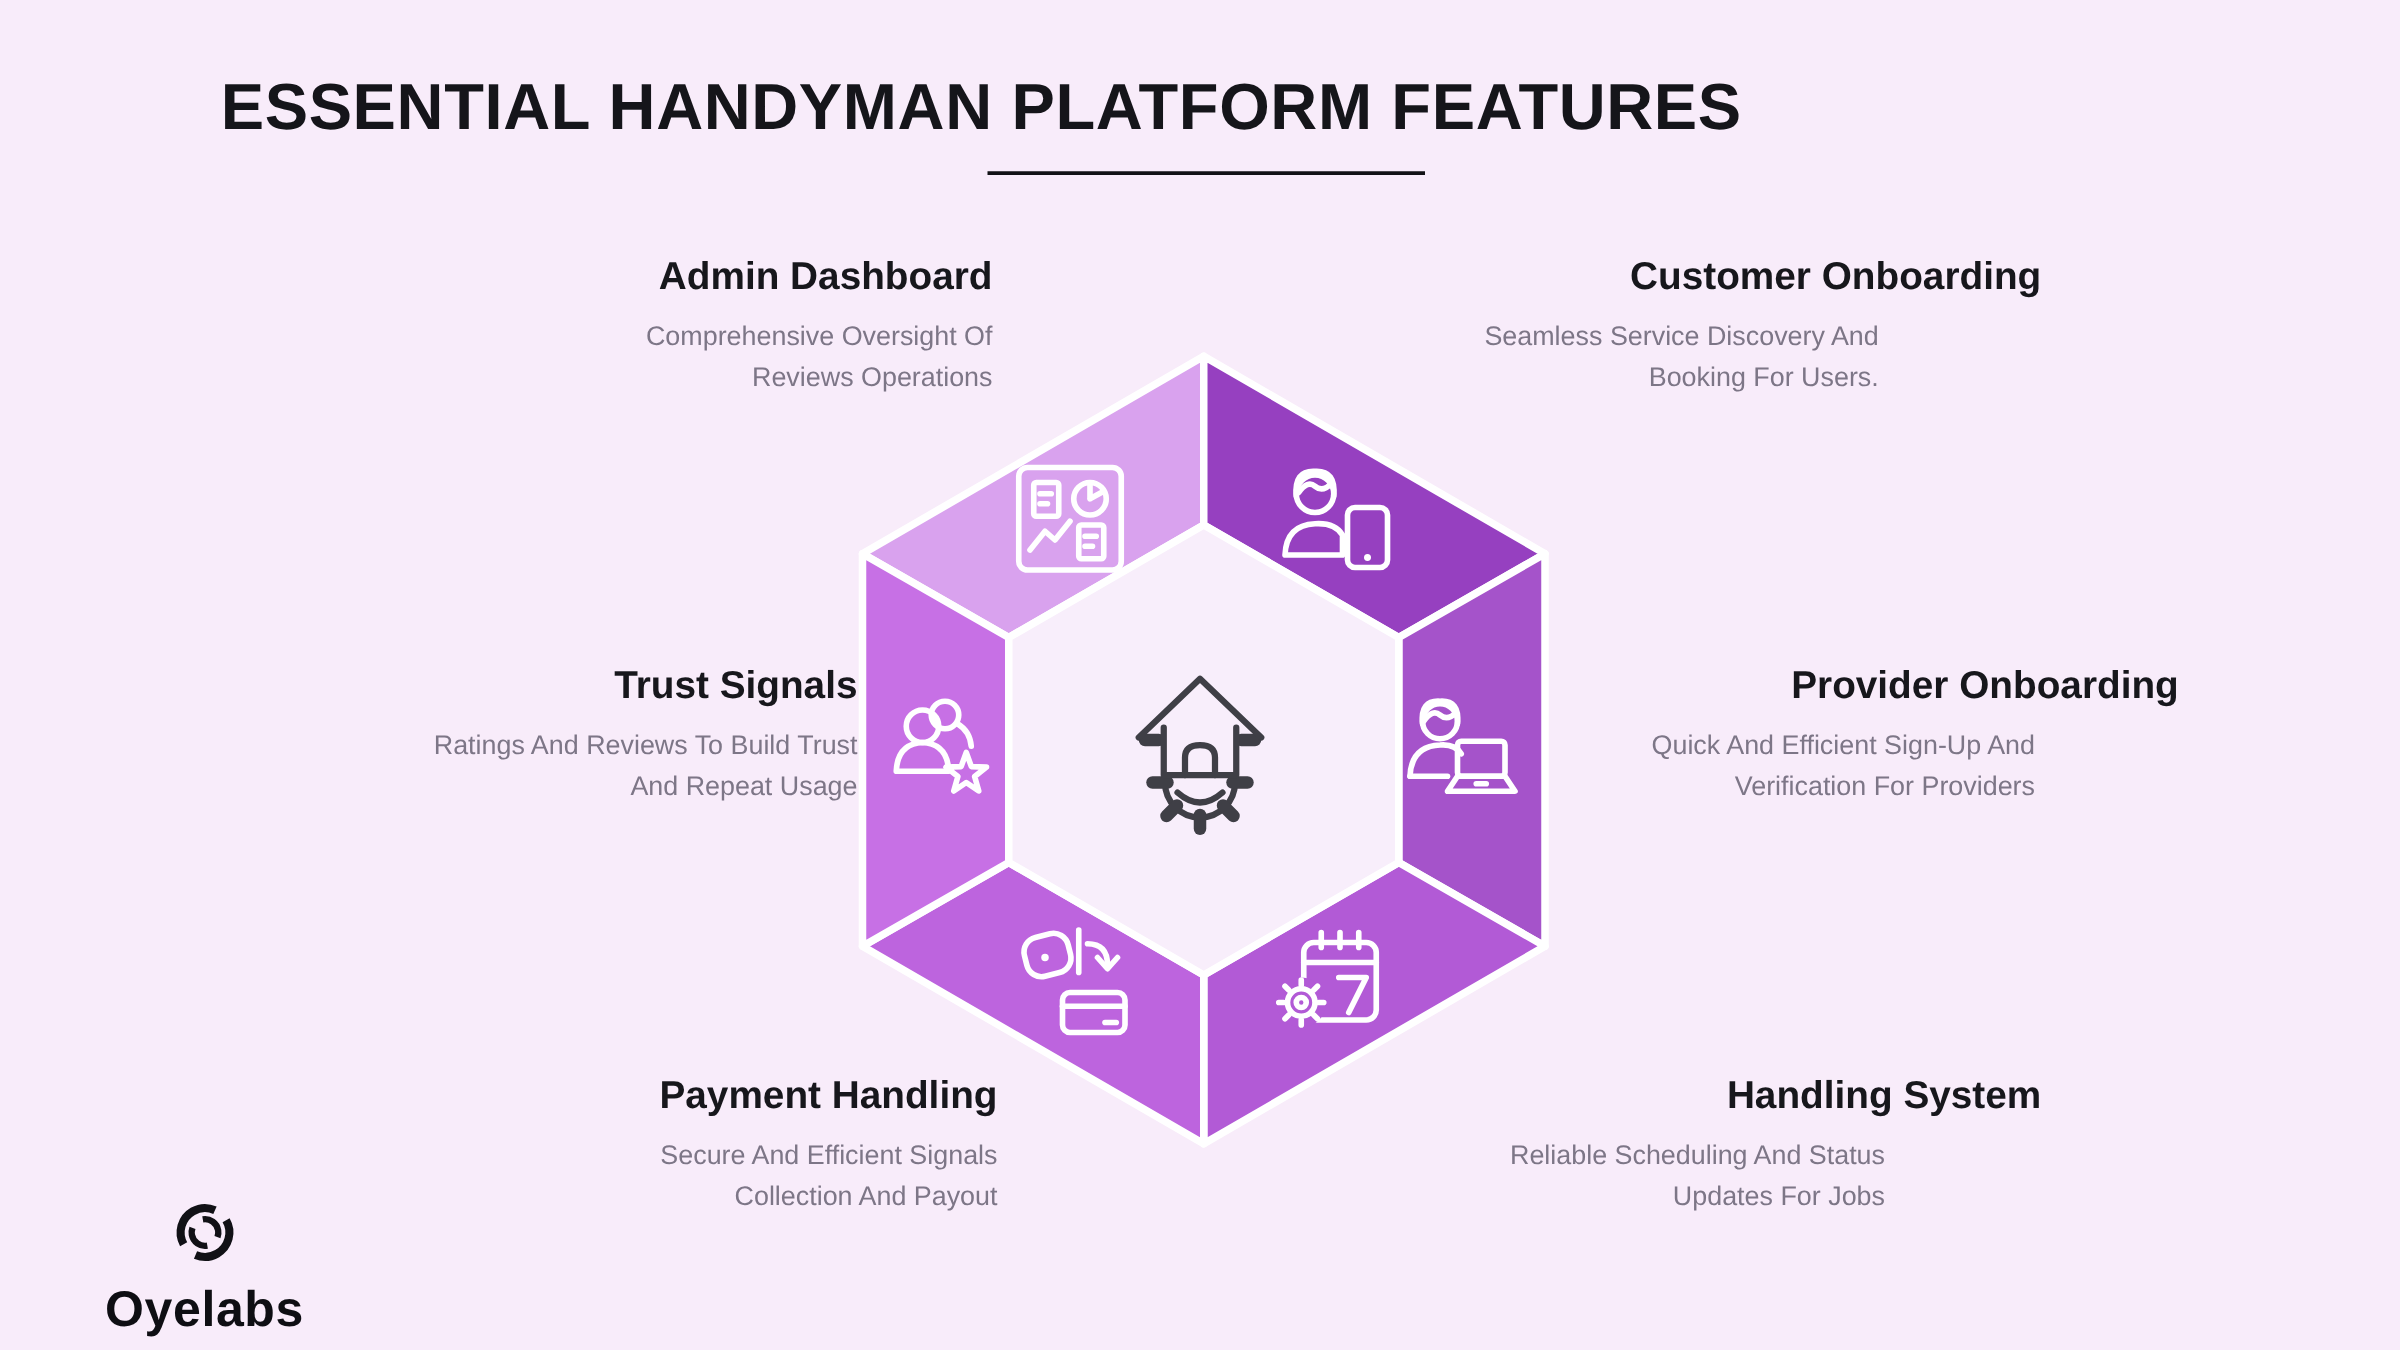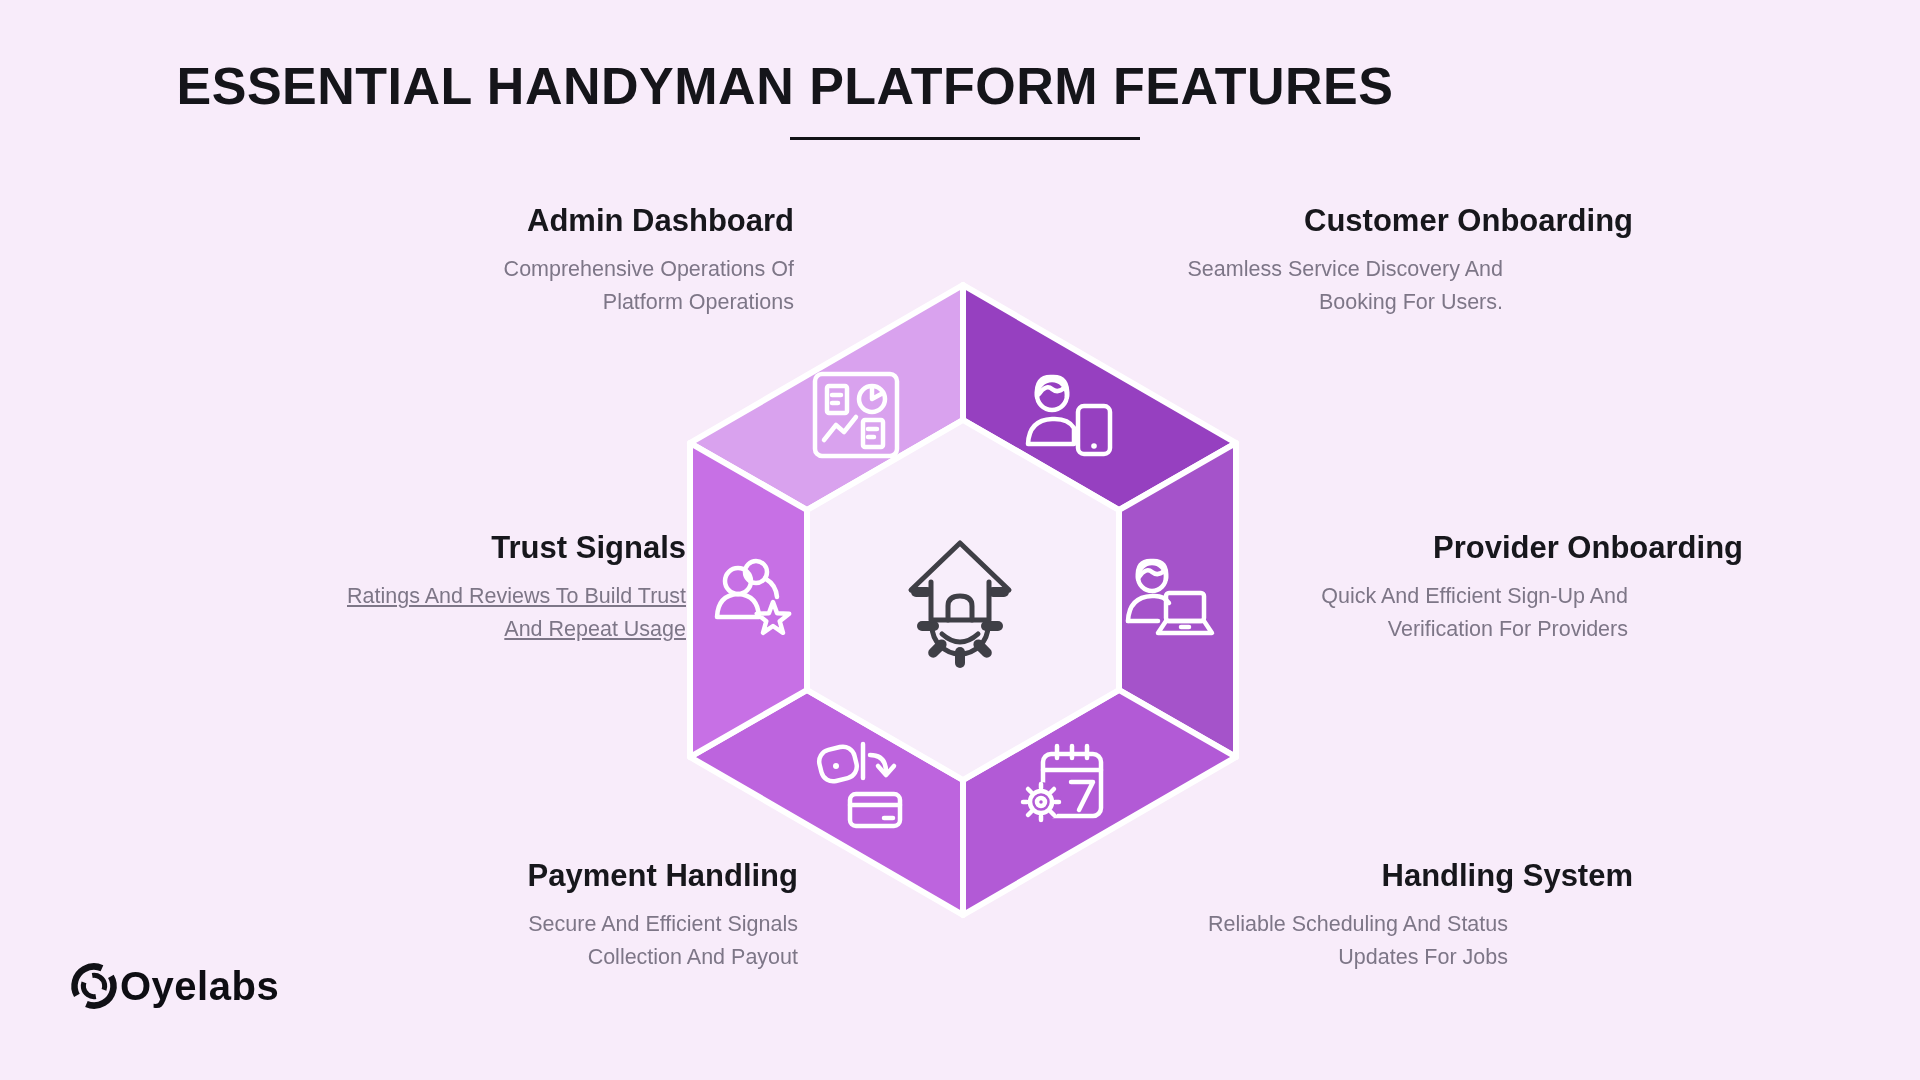--- a/index.html
+++ b/index.html
@@ -17,38 +17,38 @@
   .feature p{margin:0;font-size:21.5px;line-height:33px;color:#7d7687;font-weight:400;}
   .f-right{text-align:right;margin-left:46px;}
   .f-left{text-align:right;}
   .f-right p{margin-left:auto;}
 
   .f-admin   {left:298px; top:203px; width:450px;}
   .f-admin p {width:310px;}
   .f-customer{left:1173px;top:203px; width:460px;}
   .f-customer p{width:330px;}
   .f-trust   {left:190px; top:530px; width:450px;}
-  .f-trust p {width:380px;text-decoration:underline;}
+  .f-trust p {width:380px;}
   .f-provider{left:1283px;top:530px; width:460px;}
   .f-provider p{width:345px;}
   .f-payment {left:302px; top:858px; width:450px;}
   .f-payment p{width:312px;}
   .f-booking {left:1173px;top:858px; width:460px;}
   .f-booking p{width:335px;}
 
   
   .hex-svg{position:absolute;left:0;top:0;}
   .seg{stroke:#ffffff;stroke-width:6;stroke-linejoin:round;}
   .wicon{fill:none;stroke:#ffffff;stroke-width:4.5;stroke-linecap:round;stroke-linejoin:round;}
   .wfill{fill:#ffffff;stroke:none;}
   .cicon{fill:none;stroke:#3f3f46;stroke-width:5;stroke-linecap:round;stroke-linejoin:round;}
   .cicon-thick{fill:none;stroke:#3f3f46;stroke-width:10;stroke-linecap:round;}
 
   
-  .logo{position:absolute;left:68px;top:960px;display:flex;align-items:center;}
+  .logo{position:absolute;left:84px;top:960px;display:flex;align-items:center;gap:14px;flex-direction:column;}
   .logo-text{font-size:40px;font-weight:700;color:#0e0e13;letter-spacing:.5px;}
 </style>
 </head>
 <body>
 
 <div id="stage">
 
   <h1 class="main-title">ESSENTIAL HANDYMAN PLATFORM FEATURES</h1>
   <div class="title-underline"></div>
 
@@ -136,21 +136,21 @@
       <path class="wicon" d="M52,44 L74,44 L60,72"></path>
       <circle cx="22" cy="64" r="20" stroke="none" fill="#b25ad6"></circle>
       <circle class="wicon" cx="22" cy="64" r="11"></circle>
       <path class="wicon" stroke-width="6" d="M22,50 L22,46 M32,54 L35,51 M36,64 L40,64 M32,74 L35,77 M22,78 L22,82 M12,74 L9,77 M8,64 L4,64 M12,54 L9,51"></path>
       <circle class="wicon" cx="22" cy="64" r="4"></circle>
     </g>
   </svg>
 
   <div class="feature f-admin f-right">
     <h2>Admin Dashboard</h2>
-    <p>Comprehensive Operations Of Platform Operations</p>
+    <p>Comprehensive Oversight Of Reviews Operations</p>
   </div>
 
   <div class="feature f-customer f-left">
     <h2>Customer Onboarding</h2>
     <p>Seamless Service Discovery And Booking For Users.</p>
   </div>
 
   <div class="feature f-trust f-right">
     <h2>Trust Signals</h2>
     <p>Ratings And Reviews To Build Trust And Repeat Usage</p>

